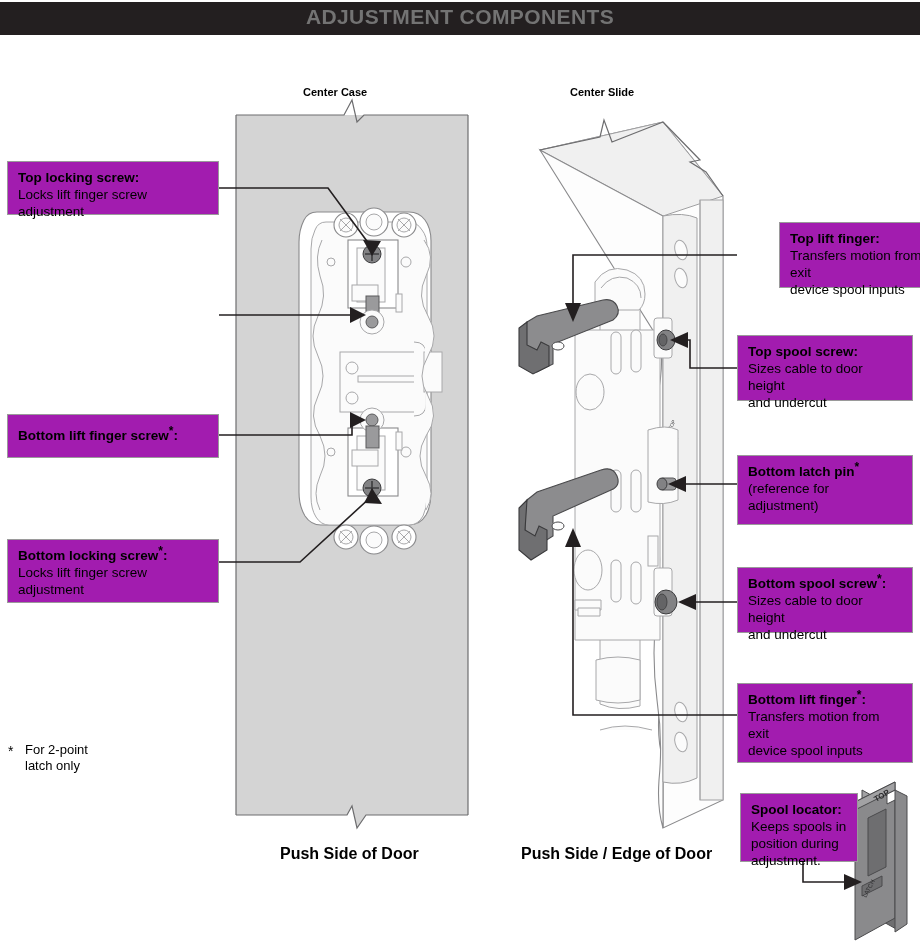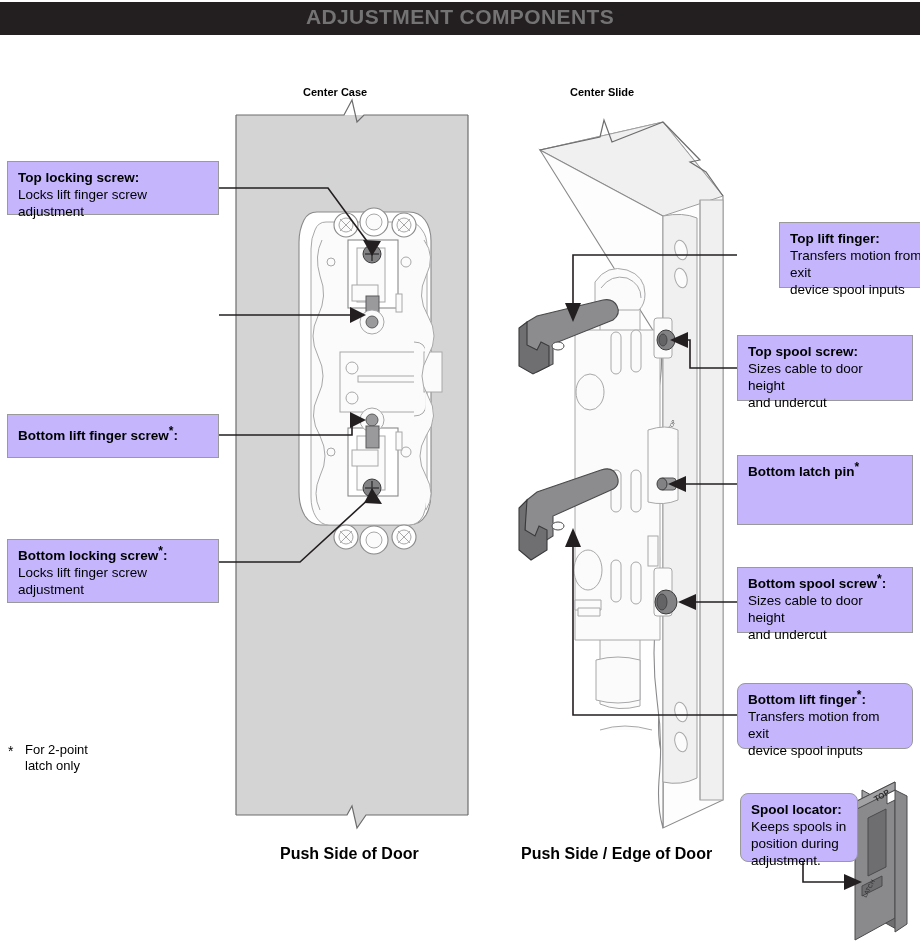--- a/index.html
+++ b/index.html
@@ -30,21 +30,21 @@
   .sec-title{
     position:absolute;font-size:11px;font-weight:bold;white-space:nowrap;
   }
   .foot-caption{
     position:absolute;font-size:16px;font-weight:bold;white-space:nowrap;
   }
 
   
   .callout{
     position:absolute;
-    background:#c4b5fd;
+    background:#a21caf;
     border:1px solid #9a9a9a;
     box-sizing:border-box;
     padding:7px 10px 8px 10px;
     font-size:13.5px;
     line-height:17px;
     z-index:40;
   }
   .callout .ttl{font-weight:bold;display:block;}
   .callout .sub{display:block;}
   .callout.center-v{display:flex;flex-direction:column;justify-content:center;}
@@ -322,35 +322,36 @@
   </div>
 
   <div class="callout" style="left:737px;top:335px;width:176px;height:66px;">
     <span class="ttl">Top spool screw:</span>
     <span class="sub">Sizes cable to door height</span>
     <span class="sub">and undercut</span>
   </div>
 
   <div class="callout" style="left:737px;top:455px;width:176px;height:70px;">
     <span class="ttl"><span>Bottom latch pin</span><sup class="ast">*</sup></span>
+    <span class="sub">(reference for adjustment)</span>
   </div>
 
   <div class="callout" style="left:737px;top:567px;width:176px;height:66px;">
     <span class="ttl"><span>Bottom spool screw</span><sup class="ast">*</sup><span>:</span></span>
     <span class="sub">Sizes cable to door height</span>
     <span class="sub">and undercut</span>
   </div>
 
-  <div class="callout" style="left:737px;top:683px;width:176px;height:66px;border-radius:8px;">
+  <div class="callout" style="left:737px;top:683px;width:176px;height:80px;">
     <span class="ttl"><span>Bottom lift finger</span><sup class="ast">*</sup><span>:</span></span>
     <span class="sub">Transfers motion from exit</span>
     <span class="sub">device spool inputs</span>
   </div>
 
-  <div class="callout" style="left:740px;top:793px;width:118px;height:69px;border-radius:8px;">
+  <div class="callout" style="left:740px;top:793px;width:118px;height:69px;">
     <span class="ttl">Spool locator:</span>
     <span class="sub">Keeps spools in</span>
     <span class="sub">position during</span>
     <span class="sub">adjustment.</span>
   </div>
 
   <div class="footnote" style="left:8px;top:742px;width:120px;">
     <span class="star">*</span>
     <span class="txt">For 2-point</span>
     <span class="txt">latch only</span>

